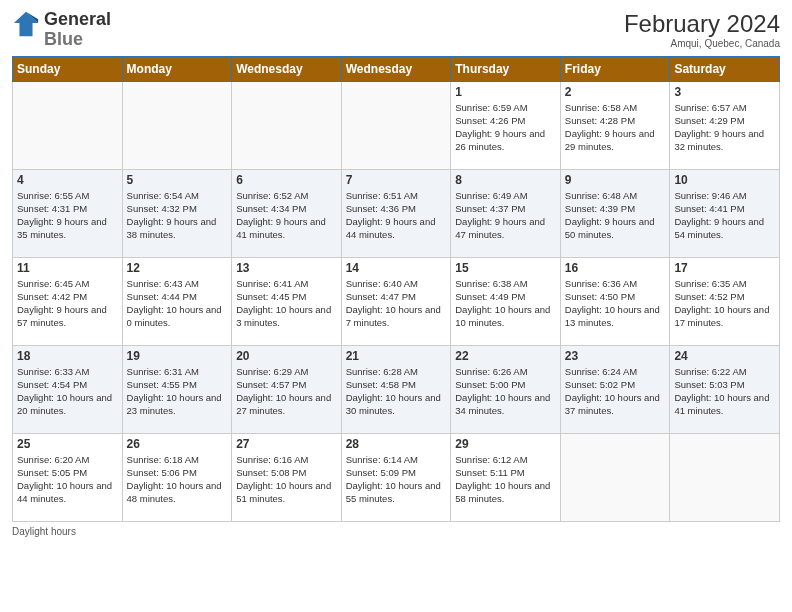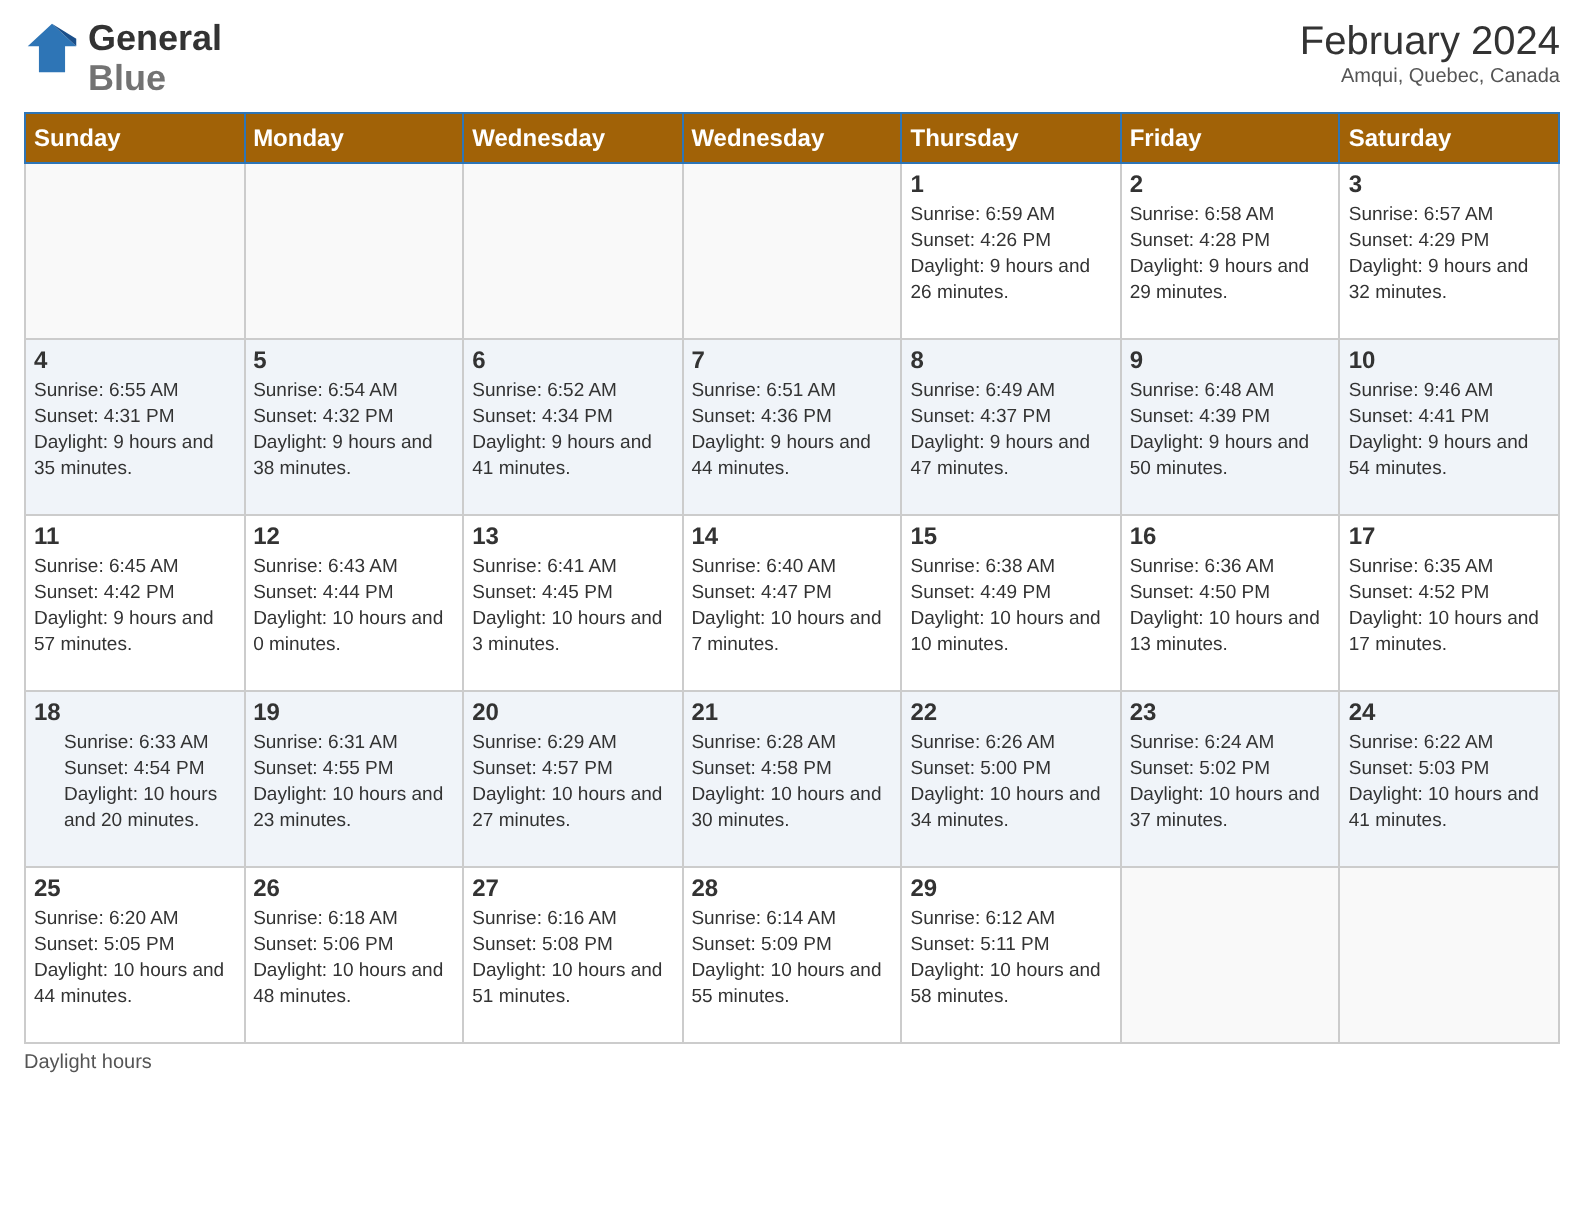--- a/index.html
+++ b/index.html
@@ -33,21 +33,21 @@
     .logo-general { color: #333; }
     .logo-blue { color: #737373; }
     .logo-icon {
       width: 28px;
       height: 28px;
     }
     .title-block {
       text-align: right;
     }
     .month-year {
-      font-size: 20px;
+      font-size: 24px;
       font-weight: normal;
       color: #333;
     }
     .location {
       font-size: 10px;
       color: #555;
     }
     .calendar {
       width: 100%;
       border-collapse: collapse;
@@ -238,21 +238,21 @@
           <td>
             <div class="day-number">17</div>
             <div class="day-info" style="white-space: pre-line;">Sunrise: 6:35 AM
 Sunset: 4:52 PM
 Daylight: 10 hours and 17 minutes.</div>
           </td>
         </tr>
         <tr>
           <td>
             <div class="day-number">18</div>
-            <div class="day-info" style="white-space: pre-line; margin-left: 15px;">Sunrise: 6:33 AM
+            <div class="day-info" style="white-space: pre-line;">Sunrise: 6:33 AM
 Sunset: 4:54 PM
 Daylight: 10 hours and 20 minutes.</div>
           </td>
           <td>
             <div class="day-number">19</div>
             <div class="day-info" style="white-space: pre-line;">Sunrise: 6:31 AM
 Sunset: 4:55 PM
 Daylight: 10 hours and 23 minutes.</div>
           </td>
           <td>

